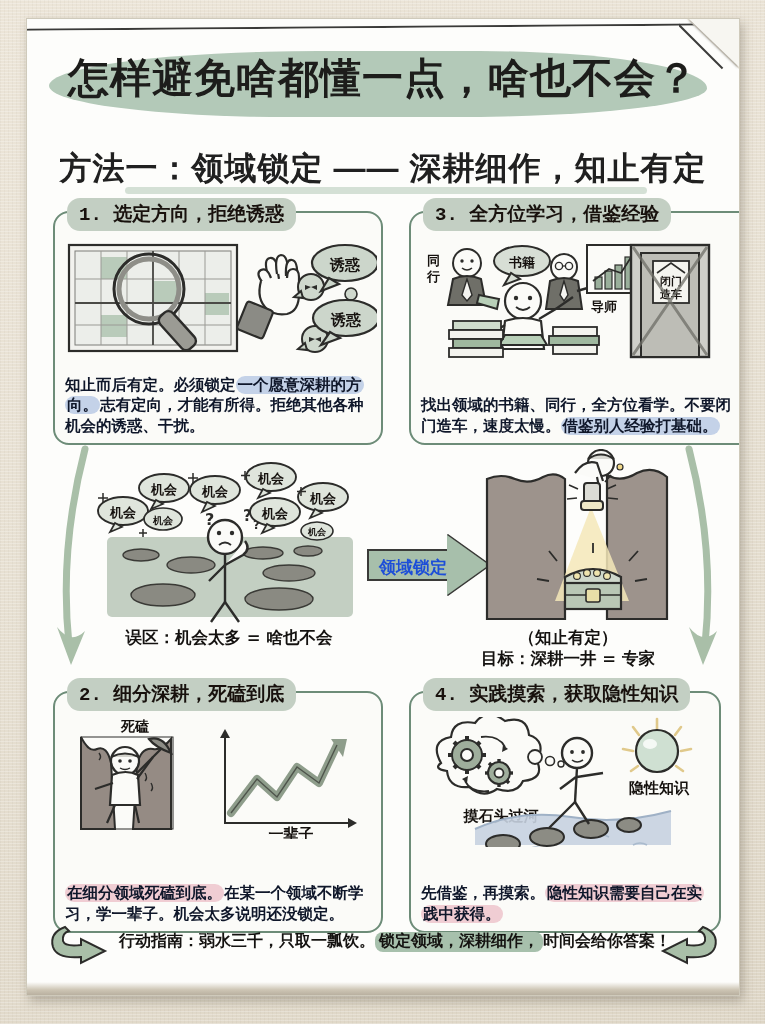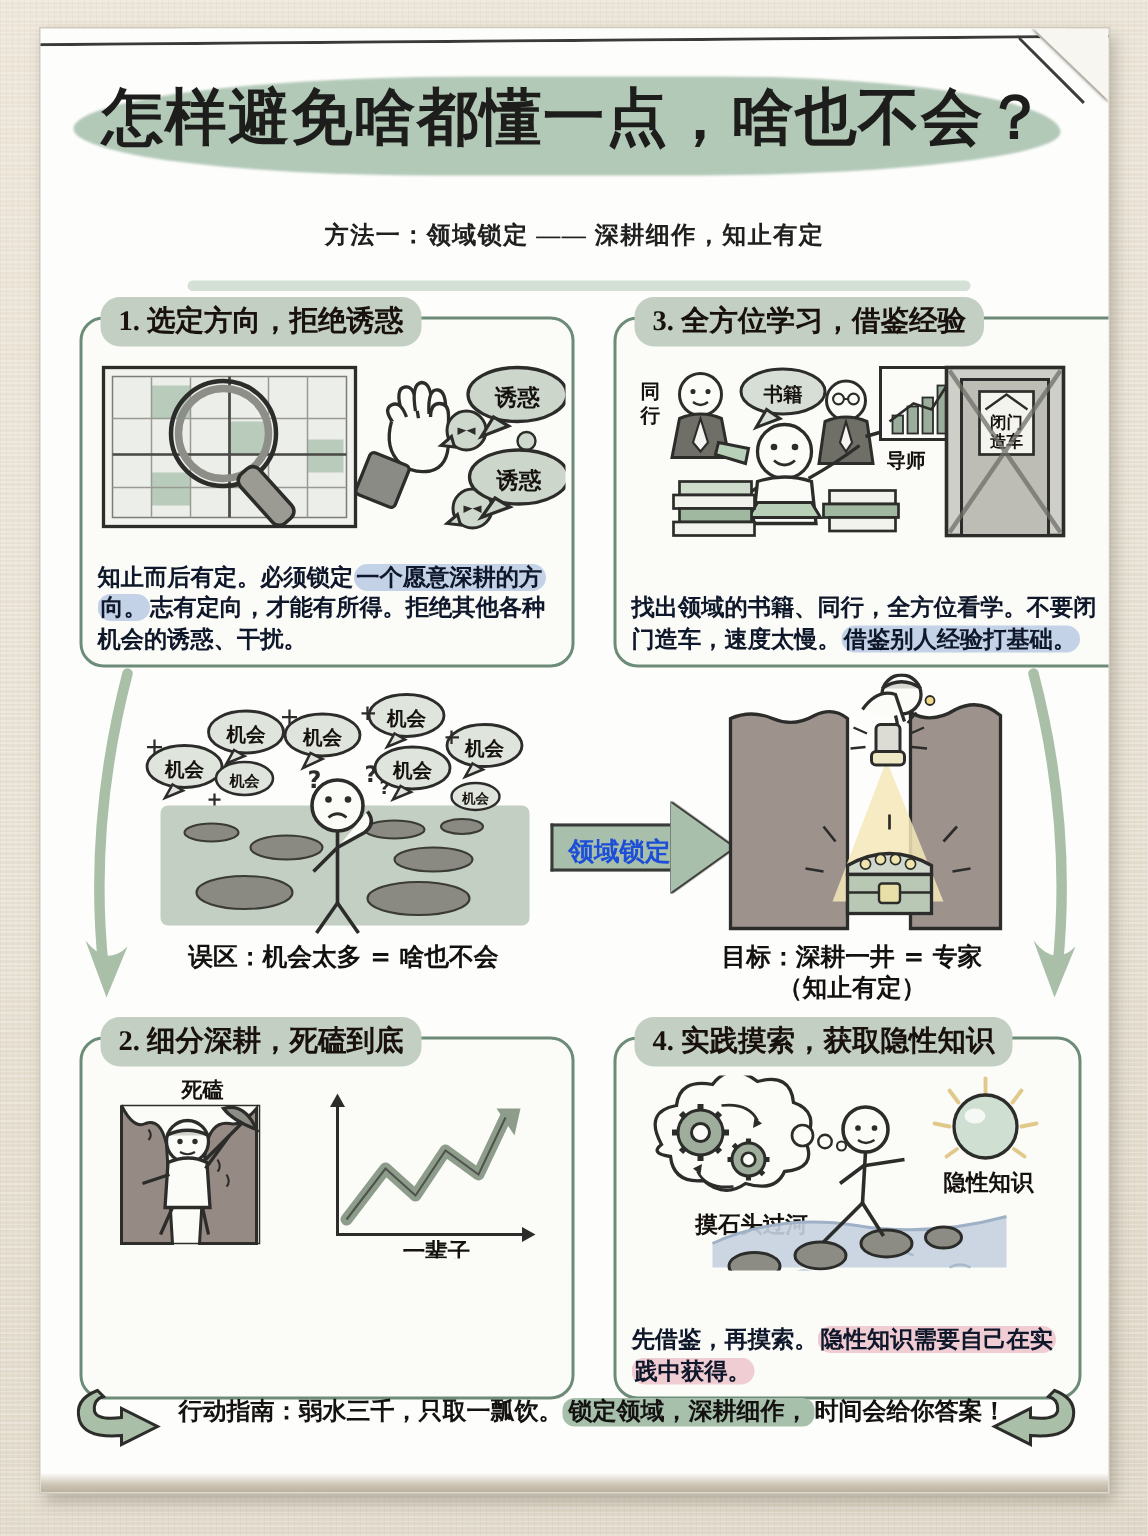--- a/index.html
+++ b/index.html
@@ -96,38 +96,38 @@
   }
   .subtitle-wrap{
     position:absolute; left:0; right:0; top:128px; text-align:center;
   }
   .subtitle-underline{
     position:absolute; left:98px; right:92px; top:40px; height:7px;
     background:#b9cdbd; opacity:.6; border-radius:4px;
   }
   .subtitle{
     position:relative;
-    font-size:16px; font-weight:700; color:#202020; letter-spacing:1px;
-    font-family:Liberation Serif, serif; white-space:nowrap;
+    font-size:32px; font-weight:700; color:#202020; letter-spacing:1px;
+    font-family:Liberation Sans, sans-serif; white-space:nowrap;
   }
 
   
   .panel{
     position:absolute;
     background:#fbfbf8;
     border:2.5px solid #6d8c78;
     border-radius:16px;
   }
   .panel .hdr{
     position:absolute; left:12px; top:-15px;
     background:#c3cfc3;
     padding:3px 12px 4px 12px;
     border-radius:13px;
     font-size:19px; font-weight:700; color:#18110d;
-    font-family:Liberation Serif, serif;
+    font-family:Liberation Mono, monospace;
     white-space:nowrap;
     z-index:3;
   }
   .panel .body-text{
     position:absolute; left:10px; right:10px; bottom:7px;
     font-size:15.5px; line-height:1.32; color:#0f172a; font-weight:700;
     font-family:"DejaVu Sans", sans-serif;
     text-align:left;
   }
   .hl-blue{ background:#c4d2e8; border-radius:9px; padding:0 2px; box-decoration-break:clone; -webkit-box-decoration-break:clone;}
@@ -168,21 +168,21 @@
   
   .sidearrow{ position:absolute; }
 
   
   .footer{
     position:absolute; left:14px; right:14px; bottom:30px; height:42px;
   }
   .footer .ftext{
     position:absolute; left:78px; right:72px; top:8px;
     text-align:center; font-size:16px; font-weight:700; color:#141210;
-    font-family:Liberation Sans, sans-serif; white-space:nowrap;
+    font-family:Liberation Mono, monospace; white-space:nowrap;
   }
   .hl-green{ background:#a7c0ac; border-radius:8px; padding:1px 4px; }
 
   
   svg { display:block; }
 </style>
 </head>
 <body>
 
 <div id="stage">
@@ -494,22 +494,22 @@
           </g>
           <g stroke="#2c2c2a" stroke-width="1.8" fill="none">
             <path d="M78 112 l-8 -10 M150 112 l9 -10 M114 104 l0 -10"></path>
             <path d="M70 132 l-12 -2 M156 132 l12 -2"></path>
           </g>
         </g>
       </svg>
     </div>
 
     <div class="cap" style="left:398px; top:608px; width:286px;">
+      <div>（知止有定）</div>
       <div>目标：深耕一井 = 专家</div>
-      <div>（知止有定）</div>
     </div>
 
     <div class="sidearrow" style="left:26px; top:420px;">
       <svg width="48" height="240" viewBox="0 0 48 240">
         <path d="M32 10 Q6 110 16 206" stroke="#a9bfa8" stroke-width="7" fill="none" stroke-linecap="round"></path>
         <path d="M4 188 L18 226 L32 192 Q18 206 4 188 Z" fill="#a9bfa8"></path>
       </svg>
     </div>
 
     <div class="sidearrow" style="left:646px; top:420px;">
@@ -559,20 +559,23 @@
             <path d="M162 12 l-5 9 l10 0 z" fill="#2c2c2a" stroke="none"></path>
             <path d="M294 106 l-9 -5 l0 10 z" fill="#2c2c2a" stroke="none"></path>
           </g>
           <path d="M168 96 L194 62 L214 80 L234 50 L256 66 L274 28" stroke="#8e9d8b" stroke-width="8" fill="none" stroke-linejoin="round" stroke-linecap="round"></path>
           <path d="M268 22 l16 0 l-4 18 z" fill="#8e9d8b"></path>
           <path d="M168 96 L194 62 L214 80 L234 50 L256 66 L274 28" stroke="#2c2c2a" stroke-width="1.4" fill="none" opacity=".65"></path>
           <text x="228" y="122" font-size="15" font-weight="700" fill="#15110e" text-anchor="middle" font-family="DejaVu Sans, sans-serif">一辈子</text>
         </svg>
       </div>
 
+      <div class="body-text">
+        <span class="hl-pink">在细分领域死磕到底。</span><span>在某一个领域不断学习，学一辈子。机会太多说明还没锁定。</span>
+      </div>
     </div>
 
     <div class="panel" style="left:382px; top:672px; width:312px; height:242px;">
       <div class="hdr">4. 实践摸索，获取隐性知识</div>
 
       <div class="art" style="top:24px; height:130px;">
         <svg width="296" height="130" viewBox="0 0 296 130">
 
           <g>
             <path d="M22 46 q-12 -22 10 -26 q2 -18 24 -14 q12 -16 30 -2 q22 -6 24 14 q18 6 8 26

